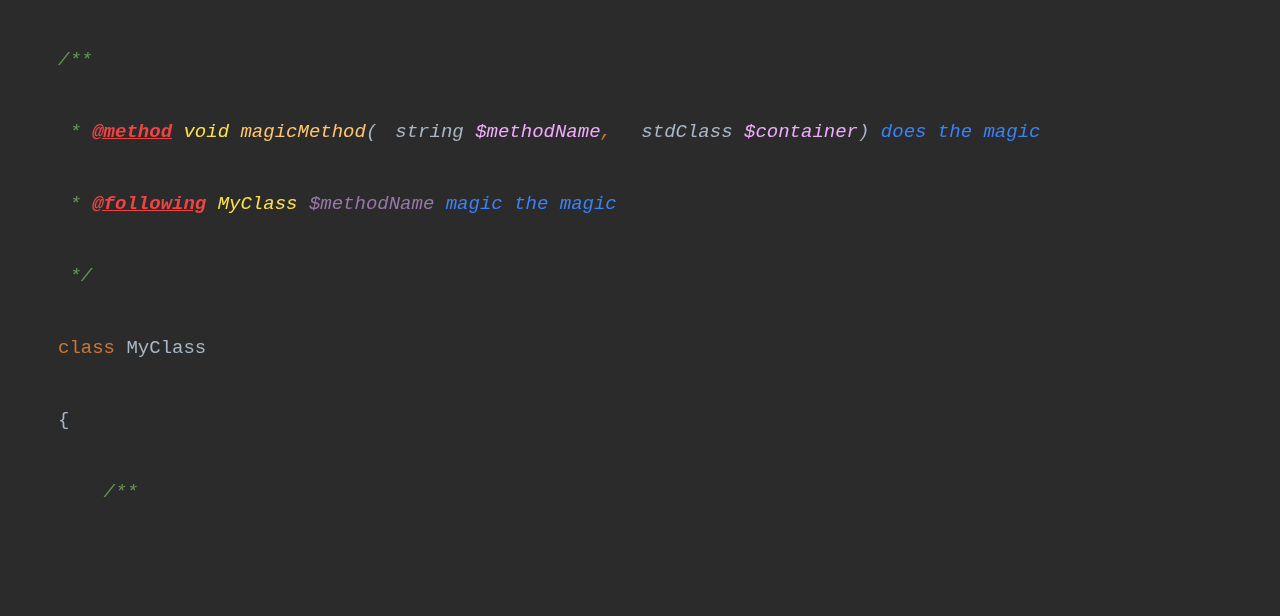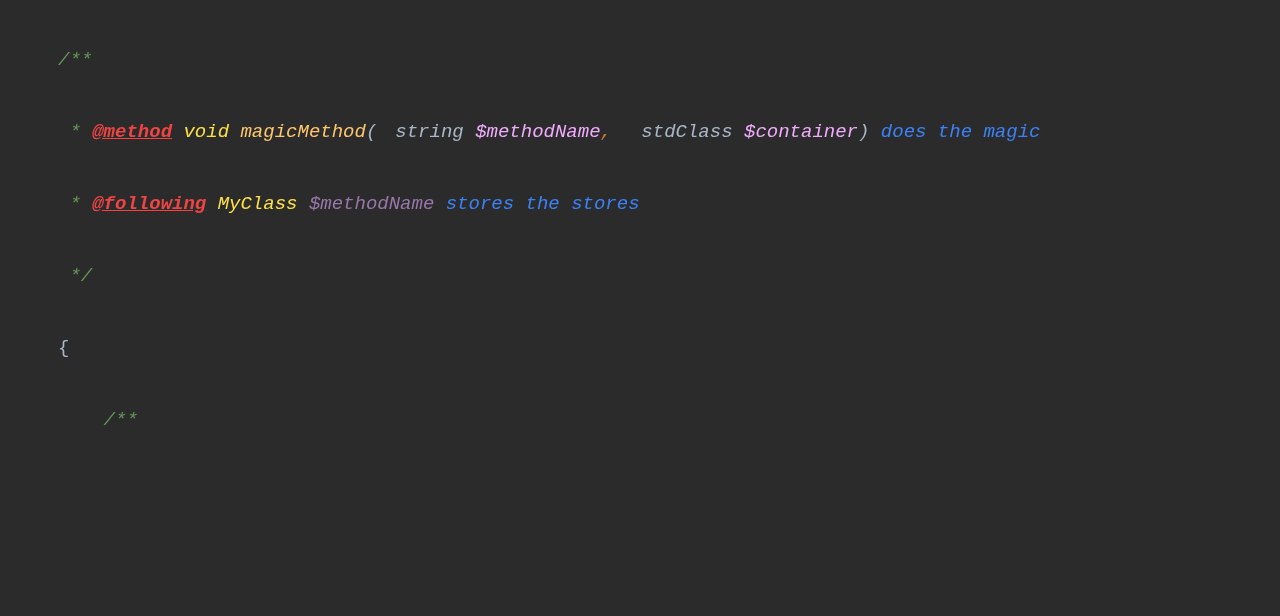--- a/index.html
+++ b/index.html
@@ -34,22 +34,23 @@
   .param-var { color: #f0abfc; }
   .comma { color: #cc7832; font-style: italic; }
   .code-line { font-style: normal; }
 </style>
 </head>
 <body>
 
 <div class="editor">
 <span class="line"><span class="comment">/**</span></span>
 <span class="line"><span class="comment"> * </span><span class="doc-tag">@method</span><span> </span><span class="doc-type">void</span><span> </span><span class="fn-name">magicMethod</span><span class="paren">(</span><span class="str-type">string</span><span> </span><span class="param-var">$methodName</span><span class="comma">,</span><span> </span><span class="str-type">stdClass</span><span> </span><span class="param-var">$container</span><span class="paren">)</span><span> </span><span class="doc-text">does the magic</span></span>
-<span class="line"><span class="comment"> * </span><span class="doc-tag">@following</span><span> </span><span class="doc-type">MyClass</span><span> </span><span class="doc-var">$methodName</span><span> </span><span class="doc-text">stores the stores</span></span>
+<span class="line"><span class="comment"> * </span><span class="doc-tag">@following</span><span> </span><span class="doc-type">MyClass</span><span> </span><span class="doc-var">$methodName</span><span> </span><span class="doc-text">magic the magic</span></span>
 <span class="line"><span class="comment"> */</span></span>
+<span class="line code-line"><span class="kw">class</span><span> </span><span class="class-name">MyClass</span></span>
 <span class="line code-line"><span class="brace">{</span></span>
 <span class="line"><span class="comment">    /**</span></span>
 
 
 
 
 
 
 
 

